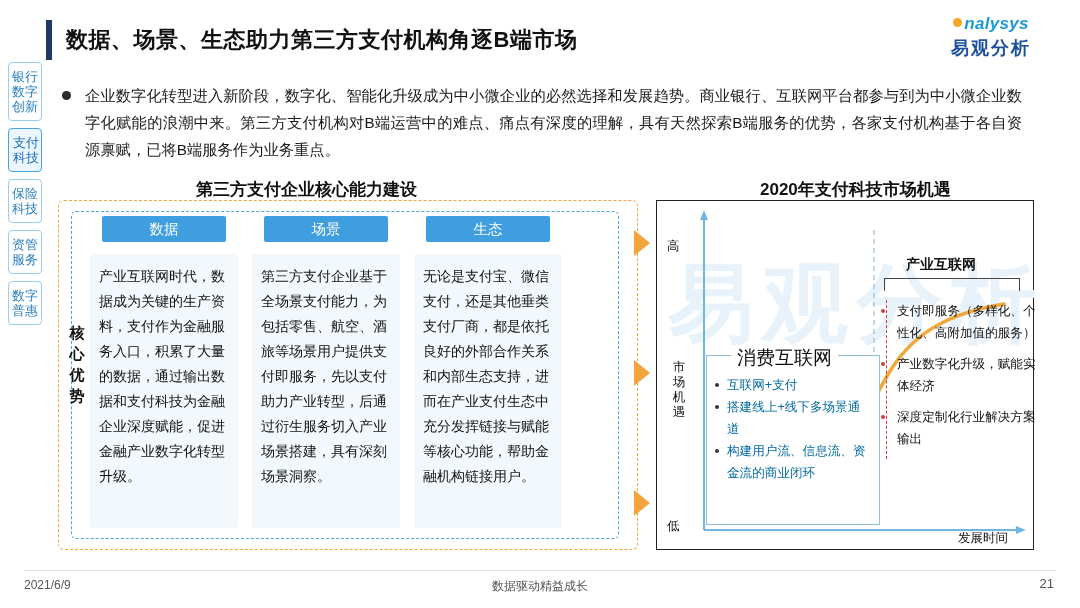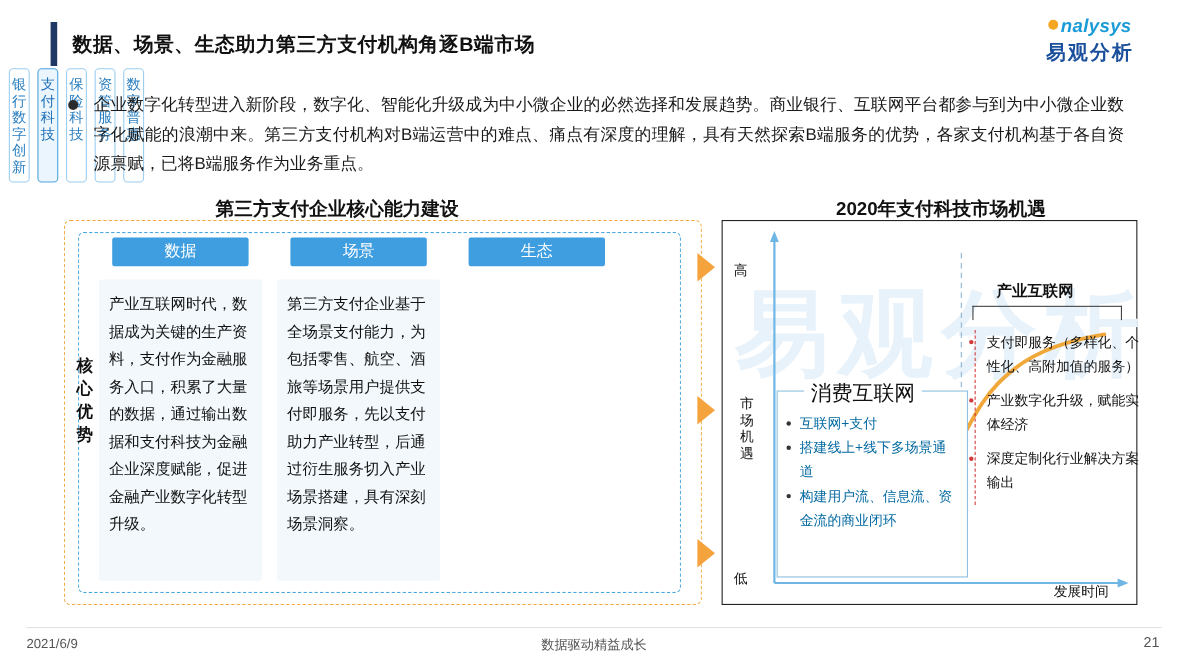--- a/index.html
+++ b/index.html
@@ -13,36 +13,36 @@
   }
   
   .title-bar{
     position:absolute;left:46px;top:16px;width:860px;height:48px;
     display:flex;align-items:center;
   }
   .title-rule{
     width:6px;height:40px;background:#1f3864;margin-right:14px;flex:none;
   }
   .title-text{
-    font-size:18px;font-weight:bold;color:#111;letter-spacing:.5px;white-space:nowrap;
+    font-size:22px;font-weight:bold;color:#111;letter-spacing:.5px;white-space:nowrap;
   }
   .logo{
     position:absolute;right:24px;top:14px;width:130px;text-align:center;
   }
   .logo-top{
     font-size:17px;color:#1a9bd7;font-style:italic;font-weight:bold;letter-spacing:.3px;
   }
   .logo-top .dot{display:inline-block;width:9px;height:9px;border-radius:50%;background:#f5a623;margin-right:2px;vertical-align:2px;}
   .logo-bottom{
     font-size:18px;color:#1a4f9c;font-weight:bold;margin-top:2px;letter-spacing:2px;
   }
   
   .side-tabs{
     position:absolute;left:8px;top:62px;width:34px;
-    display:flex;flex-direction:row;gap:7px;
+    display:flex;flex-direction:column;gap:7px;
   }
   .side-tab{
     border:1px solid #9ccef0;border-radius:4px;background:#ffffff;
     color:#2a7fc1;font-size:13px;line-height:15px;text-align:center;
     padding:6px 2px;letter-spacing:0;
   }
   .side-tab.active{
     background:#eaf5fd;border-color:#4aa3dd;color:#1d6fb8;font-weight:normal;text-align:right;
   }
   
@@ -183,20 +183,21 @@
 <div class="col c1">
   <div class="col-head">数据</div>
   <div class="col-body">产业互联网时代，数据成为关键的生产资料，支付作为金融服务入口，积累了大量的数据，通过输出数据和支付科技为金融企业深度赋能，促进金融产业数字化转型升级。</div>
 </div>
 <div class="col c2">
   <div class="col-head">场景</div>
   <div class="col-body">第三方支付企业基于全场景支付能力，为包括零售、航空、酒旅等场景用户提供支付即服务，先以支付助力产业转型，后通过衍生服务切入产业场景搭建，具有深刻场景洞察。</div>
 </div>
 <div class="col c3">
   <div class="col-head">生态</div>
+  <div class="col-body">无论是支付宝、微信支付，还是其他垂类支付厂商，都是依托良好的外部合作关系和内部生态支持，进而在产业支付生态中充分发挥链接与赋能等核心功能，帮助金融机构链接用户。</div>
 </div>
 
 <div class="chev" style="left:632px;top:228px;">
   <svg width="22" height="30" viewBox="0 0 22 30">
       <path d="M2 2 L18 15 L2 28 Z" fill="#f5a33c"></path>
     </svg>
 </div>
 <div class="chev" style="left:632px;top:358px;">
   <svg width="22" height="30" viewBox="0 0 22 30">
       <path d="M2 2 L18 15 L2 28 Z" fill="#f5a33c"></path>

